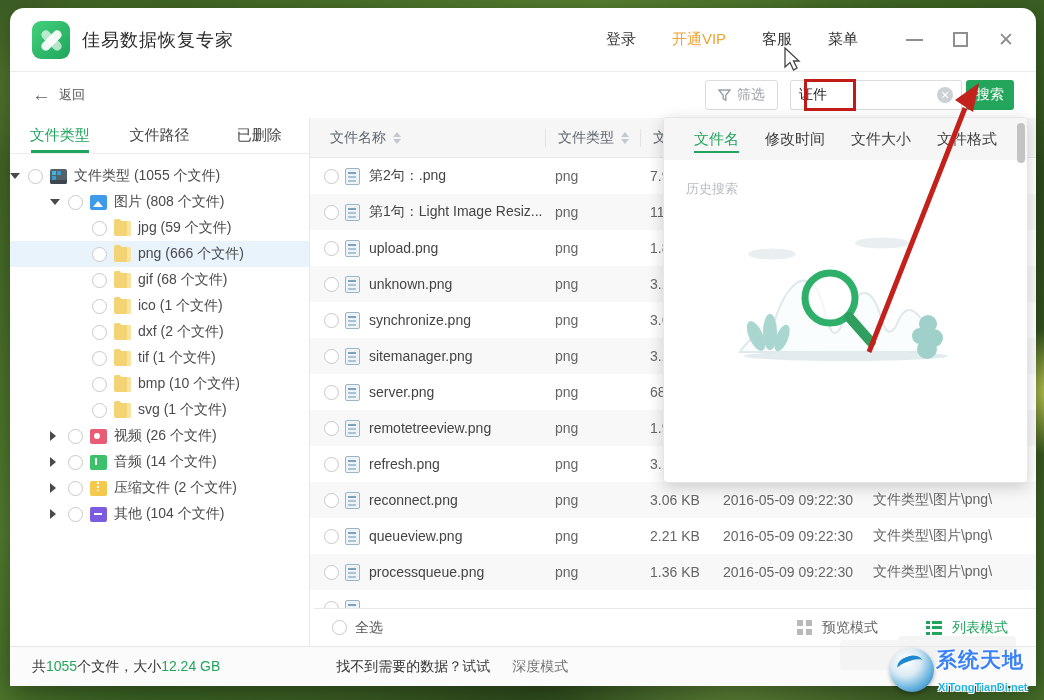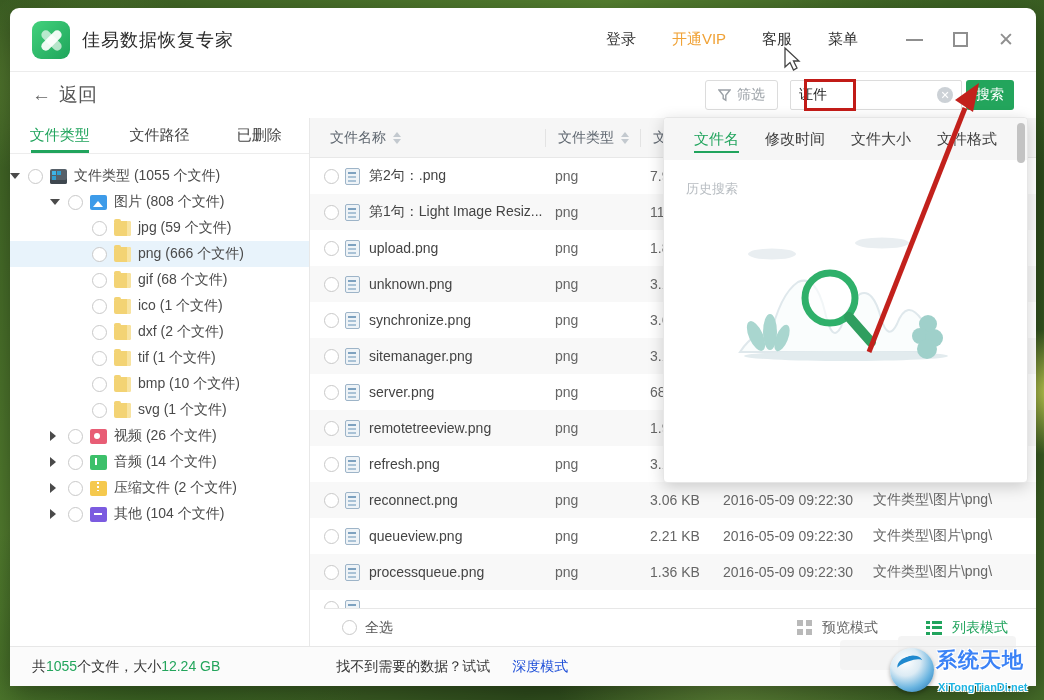--- a/index.html
+++ b/index.html
@@ -11,21 +11,21 @@
       radial-gradient(140px 90px at 101% 56%, rgba(214,224,90,.85), rgba(214,224,90,0) 70%),
       radial-gradient(220px 140px at 8% 12%, rgba(110,150,60,.7), rgba(110,150,60,0) 70%),
       radial-gradient(260px 160px at 92% 8%, rgba(60,100,35,.9), rgba(60,100,35,0) 75%),
       radial-gradient(300px 200px at 15% 92%, rgba(50,90,30,.9), rgba(50,90,30,0) 75%),
       radial-gradient(250px 170px at 70% 96%, rgba(120,160,70,.6), rgba(120,160,70,0) 70%),
       linear-gradient(135deg,#3a5c22 0%,#558030 35%,#2f4d1d 70%,#446a28 100%);
   }
 
   
   .window { position:absolute; left:10px; top:8px; width:1026px; height:678px;
-    background:#fff; border-radius:9px; box-shadow:0 6px 24px rgba(0,0,0,.35); }
+    background:#fff; border-radius:14px; box-shadow:0 6px 24px rgba(0,0,0,.35); }
 
   
   .titlebar { height:64px; display:flex; align-items:center; padding:0 22px; border-bottom:1px solid #ececec; }
   .logo { width:38px; height:38px; border-radius:9px; background:linear-gradient(135deg,#43d17c,#1ea55b);
     position:relative; overflow:hidden; flex:0 0 auto; }
   .logo i { position:absolute; left:7px; top:15px; width:25px; height:9px; border-radius:5px; background:rgba(255,255,255,.92); }
   .logo i.b1 { transform:rotate(45deg); background:rgba(255,255,255,.65); }
   .logo i.b2 { transform:rotate(-45deg); }
   .app-title { font-size:18px; color:#2b2b2b; margin-left:12px; letter-spacing:1px; }
   .tb-right { margin-left:auto; display:flex; align-items:center; gap:36px; }
@@ -33,21 +33,21 @@
   .menu-item.vip { color:#f0a236; }
   .winctrl { display:flex; align-items:center; gap:30px; margin-left:12px; color:#8f8f8f; }
   .wc-min { width:17px; height:2px; background:#8f8f8f; }
   .wc-max { width:15px; height:15px; border:2px solid #8f8f8f; }
   .wc-close { font-size:19px; line-height:1; color:#8f8f8f; }
 
   
   .toolbar { height:46px; display:flex; align-items:center; padding:0 22px; }
   .back { display:flex; align-items:center; gap:8px; color:#555; cursor:pointer; }
   .back .arr { font-size:19px; color:#666; font-weight:bold; }
-  .back .lbl { font-size:19px; }
+  .back .lbl { font-size:13px; }
   .tbar-right { margin-left:auto; display:flex; align-items:center; }
   .filter-btn { height:30px; padding:0 12px; border:1px solid #dcdcdc; border-radius:3px; display:flex;
     align-items:center; gap:6px; color:#9aa0a6; font-size:14px; background:#fff; }
   .search-box { width:172px; height:30px; border:1px solid #dcdcdc; border-radius:2px; margin-left:12px;
     display:flex; align-items:center; padding:0 8px; position:relative; background:#fff; }
   .search-box input { border:none; outline:none; width:120px; font-size:14px; color:#222;
     font-family:"Liberation Sans","DejaVu Sans",sans-serif; background:transparent; }
   .clear-ic { margin-left:auto; width:16px; height:16px; border-radius:50%; background:#ccd1d6; color:#fff;
     font-size:11px; line-height:16px; text-align:center; }
   .search-btn { height:30px; width:48px; margin-left:4px; background:#23a55c; color:#fff; border:none;
@@ -111,40 +111,40 @@
   .ficon { width:15px; height:17px; background:#eef3f7; border:1px solid #9db4c8; border-radius:2px;
     position:relative; flex:0 0 auto; margin-right:9px; }
   .ficon::after { content:""; position:absolute; left:2px; top:3px; width:8px; height:2px; background:#7ea2c0;
     box-shadow:0 4px 0 #a9c2d6, 0 8px 0 #a9c2d6; }
   .fname { width:174px; color:#444; white-space:nowrap; overflow:hidden; text-overflow:ellipsis; }
   .ftype { width:95px; padding-left:12px; color:#666; }
   .fsize { width:85px; padding-left:12px; color:#666; white-space:nowrap; }
   .fdate { width:150px; color:#666; white-space:nowrap; }
   .fpath { flex:1; color:#666; white-space:nowrap; overflow:hidden; }
 
-  .selectbar { position:absolute; left:14px; right:0; bottom:0; height:38px; background:#fff; border-top:1px solid #e7e7e7;
+  .selectbar { position:absolute; left:4px; right:0; bottom:0; height:38px; background:#fff; border-top:1px solid #e7e7e7;
     display:flex; align-items:center; padding:0 26px 0 14px; font-size:14px; color:#555; }
   .selectbar .radio { margin-right:8px; }
   .sb-right { margin-left:auto; display:flex; align-items:center; gap:10px; }
   .ic-grid { width:15px; height:15px; display:grid; grid-template-columns:6px 6px; grid-template-rows:6px 6px; gap:3px; }
   .ic-grid b { background:#b9b9b9; }
   .ic-list { width:16px; height:14px; display:flex; flex-direction:column; justify-content:space-between; }
   .ic-list b { height:3px; display:flex; gap:2px; }
   .ic-list b::before { content:""; width:4px; background:#21a45d; }
   .ic-list b::after { content:""; flex:1; background:#21a45d; }
   .mode-lbl { color:#666; }
   .mode-lbl.on { color:#21a45d; margin-right:2px; }
   .gap28 { width:28px; }
 
   
   .statusbar { position:absolute; left:0; right:0; bottom:0; height:40px; background:#fbfbfb; border-top:1px solid #e7e7e7;
     display:flex; align-items:center; padding:0 22px; font-size:14px; color:#333; }
   .statusbar .green { color:#23a55c; }
   .hint { margin-left:116px; display:flex; gap:22px; }
-  .hint .link { color:#1d4ed8; cursor:pointer; }
+  .hint .link { color:#737373; cursor:pointer; }
 
   
   .dropdown { position:absolute; left:653px; top:109px; width:365px; height:366px; background:#fff;
     border:1px solid #e6e6e6; border-radius:4px; box-shadow:0 4px 16px rgba(0,0,0,.18); z-index:5; }
   .dd-tabs { height:42px; background:#f6f6f6; border-radius:4px 4px 0 0; display:flex; align-items:center;
     justify-content:space-between; padding:0 30px; font-size:15px; color:#3f3f3f; }
   .dd-tab { position:relative; height:100%; display:flex; align-items:center; cursor:pointer; }
   .dd-tab.active { color:#21a45d; }
   .dd-tab.active::after { content:""; position:absolute; bottom:7px; left:0; right:0; height:2px; background:#21a45d; }
   .dd-body { padding:20px 22px 0; }

